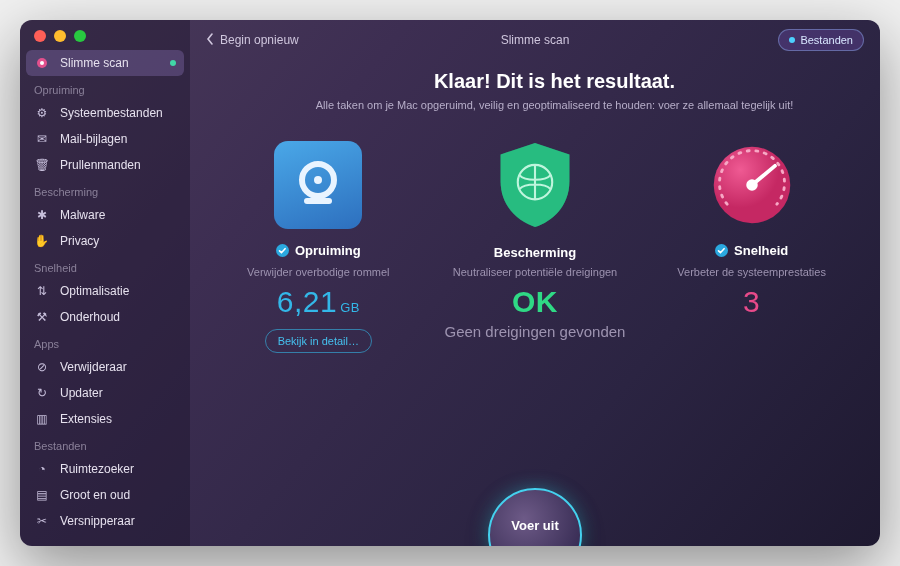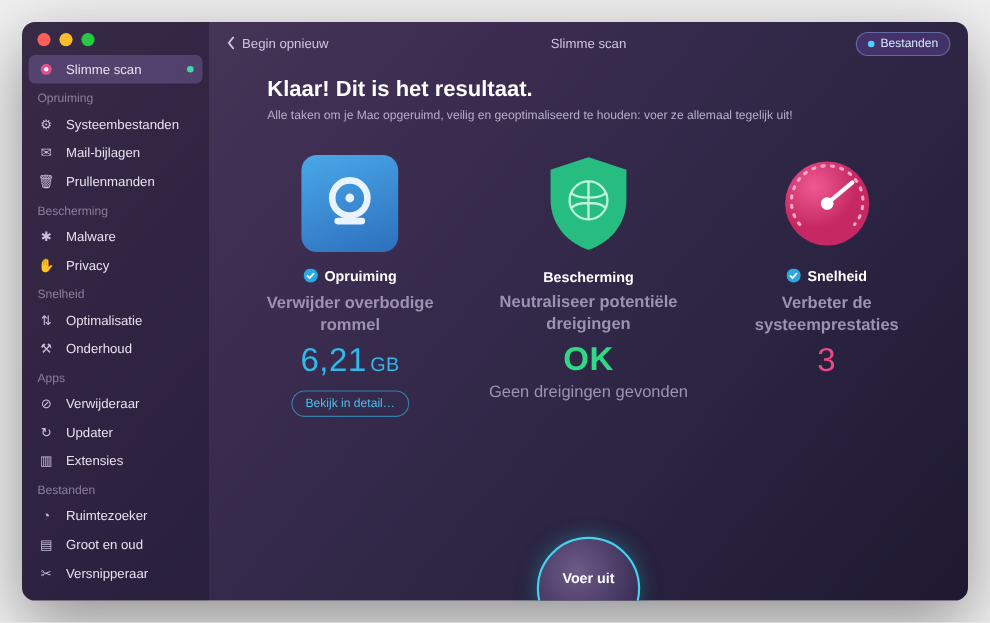--- a/index.html
+++ b/index.html
@@ -88,21 +88,21 @@
   border:1px solid rgba(150,190,255,0.4);
   color:#d8e6ff;
   font-size:11px;
   padding: 4px 10px;
   border-radius: 11px;
   display:flex; align-items:center; gap:5px;
   cursor:pointer;
 }
 .assistant-dot { width:6px;height:6px;border-radius:50%;background:#4dd0ff; }
 
-.hero { text-align:left; margin-top:10px; padding:0 14px;margin-left:39px; }
+.hero { text-align:center; margin-top:10px; padding:0 14px;margin-left:39px; }
 .hero h1 { font-size:20px; font-weight:700; color:#fff; }
 .hero p { font-size:11px; color:#b7aec9; margin-top:6px; }
 
 .cards {
   display:flex;
   justify-content:space-around;
   align-items:flex-start;
   margin-top:30px;
   padding: 0 30px;
   gap: 20px;
@@ -111,23 +111,23 @@
 .card .glyph {
   width: 88px; height: 88px; margin: 0 auto 14px; border-radius:14px;
   display:flex; align-items:center; justify-content:center;
 }
 .glyph.disk { background: linear-gradient(160deg,#4aa8e8,#2d6fbe); }
 .glyph.shield { background: transparent; }
 .glyph.gauge { background: transparent; }
 
 .card-head { display:inline-flex; align-items:center; gap:6px; font-size:13px; font-weight:600; color:#fff;}
 .check { width:13px; height:13px; }
-.card-sub { font-size:15px; color:#9d93b0; margin-top:4px; line-height:1.3;font-weight:bold; }
+.card-sub { font-size:11px; color:#9d93b0; margin-top:4px; line-height:1.3; }
 .card-value { font-size:30px; font-weight:300; margin-top:6px; letter-spacing:0.5px;}
-.card-value .unit { font-size:18px; font-weight:400; margin-left:3px; }
+.card-value .unit { font-size:13px; font-weight:400; margin-left:3px; }
 .val-cleanup { color:#33b7e8; }
 .val-protection { color:#2fd985; font-weight:700;}
 .val-speed { color:#e84a8a; }
 .card-foot { font-size:15px; color:#9d93b0; margin-top:4px; }
 
 .detail-btn {
   margin-top:10px;
   border:1px solid rgba(51,183,232,0.6);
   color:#45c0ee;
   background:transparent;

